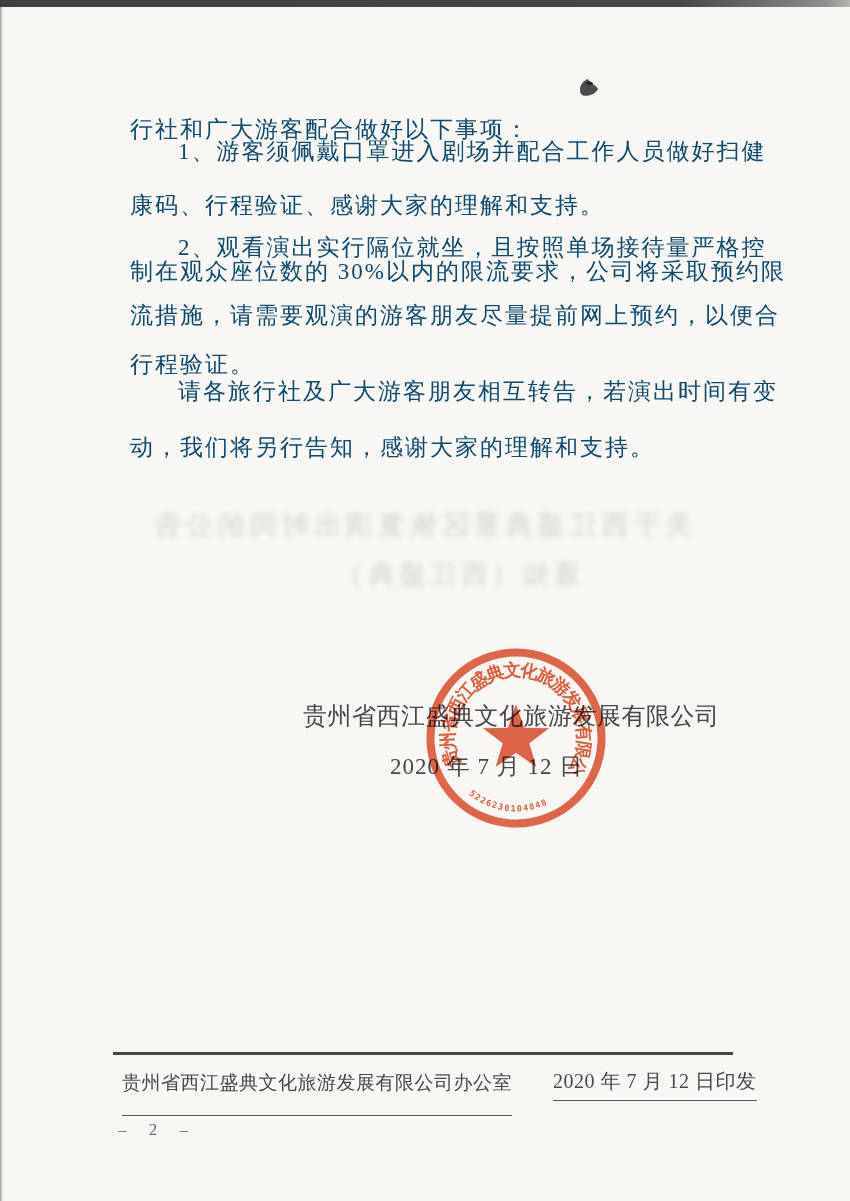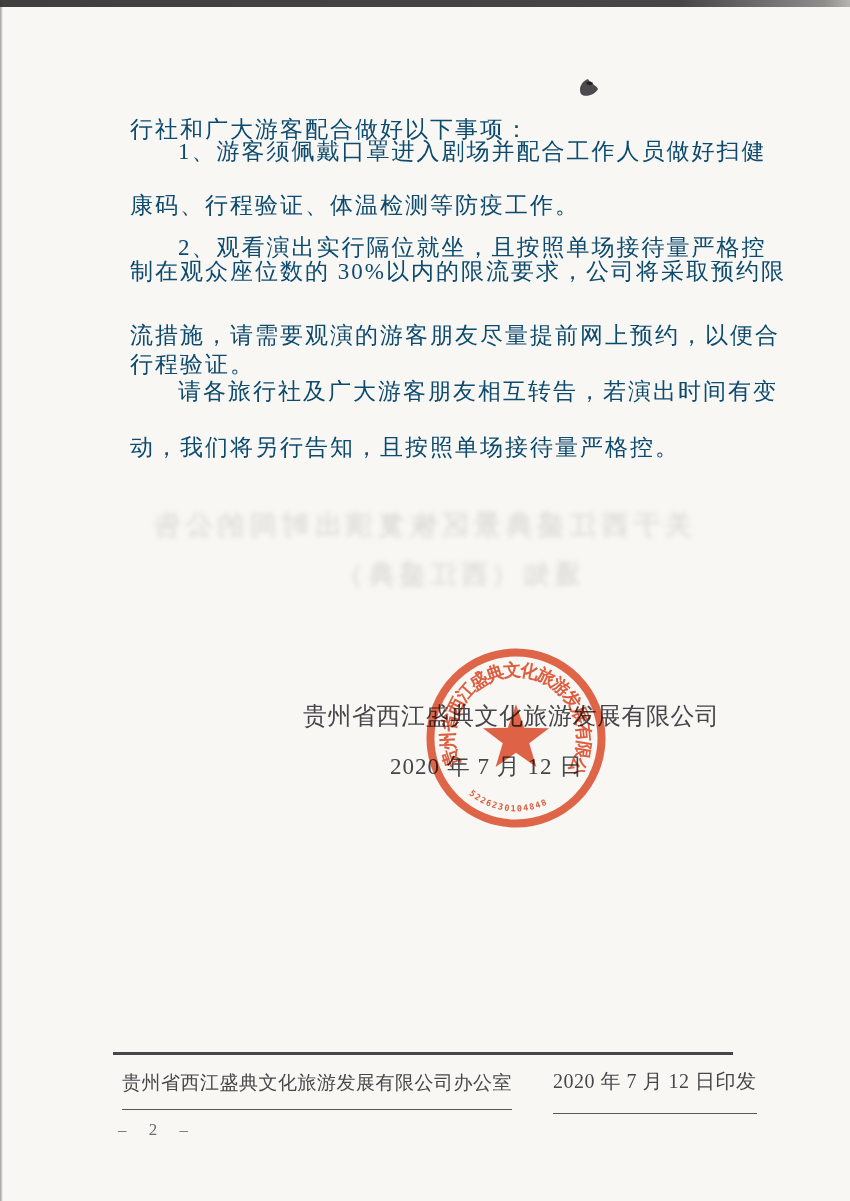--- a/index.html
+++ b/index.html
@@ -43,52 +43,52 @@
   .seal{
     position:absolute;left:422px;top:644px;width:188px;height:188px;
     mix-blend-mode:multiply;opacity:.9;
   }
   .footer-rule{
     position:absolute;left:113px;top:1052px;width:620px;height:2.5px;background:#47474a;
   }
   .footer-office{
     position:absolute;left:122px;top:1070px;
     font-size:19px;letter-spacing:0.5px;color:#47474a;white-space:nowrap;
-    border-bottom:1.5px solid #55555a;padding-bottom:13px;
+    border-bottom:1.5px solid #55555a;padding-bottom:19px;
   }
   .footer-issued{
     position:absolute;left:553px;top:1068px;
     font-size:20px;letter-spacing:0.5px;color:#47474a;white-space:nowrap;
-    border-bottom:1.5px solid #55555a;padding-bottom:18px;
+    border-bottom:1.5px solid #55555a;padding-bottom:5px;
   }
   .page-number{
     position:absolute;left:118px;top:1120px;
     font-size:17px;letter-spacing:9px;color:#6b6b70;white-space:nowrap;
   }
 </style>
 </head>
 <body>
 
 <div class="scan-top-band"></div>
 <div class="scan-left-edge"></div>
 
 <svg class="ink-blot" viewBox="0 0 34 30">
   <path d="M9 20 C6 14 10 7 16 5 C18 9 24 11 26 15 C23 21 13 24 9 20 Z" fill="#2e2e30" opacity="0.85" filter="blur(0.5px)"></path>
   <path d="M14 9 C16 7 19 7 21 9 C20 12 16 12 14 9 Z" fill="#1f1f20" opacity="0.9"></path>
 </svg>
 
 <div class="body-line" style="top:114px">行社和广大游客配合做好以下事项：</div>
 <div class="body-line indent" style="top:136px">1、游客须佩戴口罩进入剧场并配合工作人员做好扫健</div>
-<div class="body-line" style="top:190px">康码、行程验证、体温检测等防疫工作。</div>
+<div class="body-line" style="top:190px">康码、行程验证、感谢大家的理解和支持。</div>
 <div class="body-line indent" style="top:232px">2、观看演出实行隔位就坐，且按照单场接待量严格控</div>
 <div class="body-line" style="top:256px">制在观众座位数的 30%以内的限流要求，公司将采取预约限</div>
-<div class="body-line" style="top:320px">流措施，请需要观演的游客朋友尽量提前网上预约，以便合</div>
+<div class="body-line" style="top:300px">流措施，请需要观演的游客朋友尽量提前网上预约，以便合</div>
 <div class="body-line" style="top:349px">行程验证。</div>
 <div class="body-line indent" style="top:376px">请各旅行社及广大游客朋友相互转告，若演出时间有变</div>
-<div class="body-line" style="top:432px">动，我们将另行告知，且按照单场接待量严格控。</div>
+<div class="body-line" style="top:432px">动，我们将另行告知，感谢大家的理解和支持。</div>
 
 <div class="ghost-wrap">
   <div class="ghost-line ghost-1">关于西江盛典景区恢复演出时间的公告</div>
   <div class="ghost-line ghost-2">通知（西江盛典）</div>
 </div>
 
 <div class="sig-company">贵州省西江盛典文化旅游发展有限公司</div>
 <div class="sig-date">2020 年 7 月 12 日</div>
 
 <svg class="seal" viewBox="0 0 200 200">

